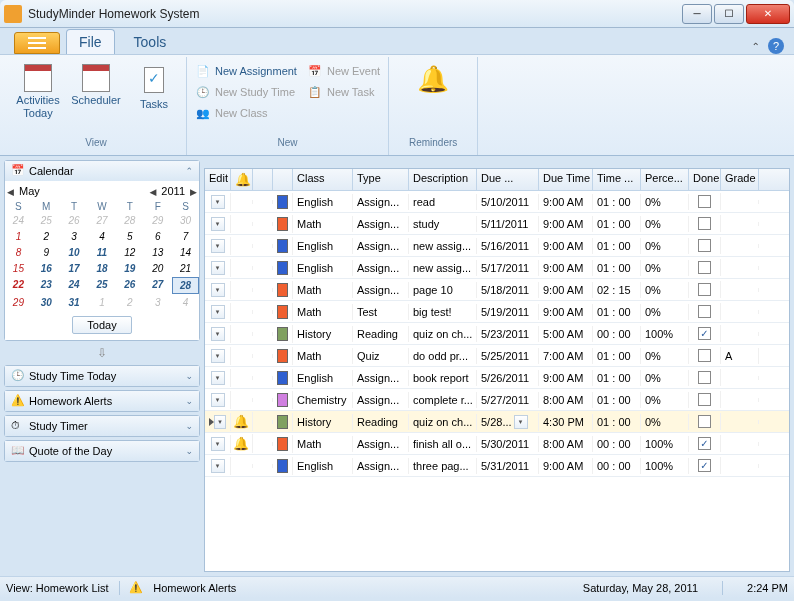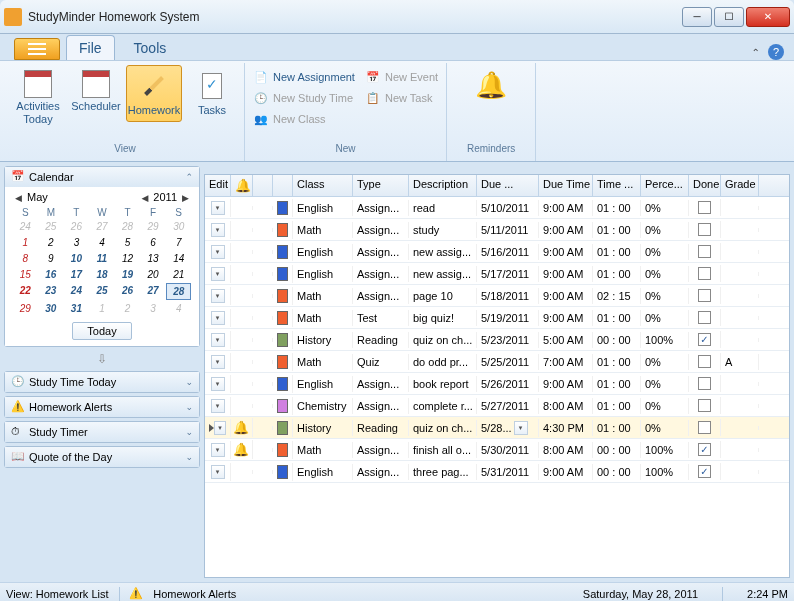--- a/index.html
+++ b/index.html
@@ -1,18 +1,18 @@
 <!DOCTYPE html>
 <html><head>
 <meta charset="utf-8">
 <style>
 * { margin: 0; padding: 0; box-sizing: border-box; font-family: "Segoe UI", Tahoma, sans-serif; }
 body { width: 794px; height: 601px; background: #d6e5f3; overflow: hidden; }
 
-.titlebar { height: 34px; background: linear-gradient(#f0f6fb, #d9e8f5); display: flex; align-items: center; padding: 0 4px; border-bottom: 1px solid #a0b8d0; border-radius: 6px 6px 0 0; }
+.titlebar { height: 28px; background: linear-gradient(#f0f6fb, #d9e8f5); display: flex; align-items: center; padding: 0 4px; border-bottom: 1px solid #a0b8d0; border-radius: 6px 6px 0 0; }
 .titlebar .app-icon { width: 18px; height: 18px; background: #f0a030; border-radius: 2px; margin-right: 6px; }
 .titlebar .title { font-size: 12px; color: #222; flex: 1; }
 .titlebar .win-buttons { display: flex; gap: 2px; }
 .titlebar .wbtn { width: 30px; height: 20px; border: 1px solid #7a94b0; border-radius: 3px; background: linear-gradient(#f5f8fb, #d0dfef); display: flex; align-items: center; justify-content: center; font-size: 10px; cursor: pointer; }
 .titlebar .wbtn.close { width: 44px; background: linear-gradient(#f08070, #d43020); color: #fff; border-color: #a02010; }
 
 .ribbon-tabs { height: 26px; display: flex; align-items: flex-end; padding-left: 14px; gap: 6px; }
 .file-tab { width: 46px; height: 22px; background: linear-gradient(#ffd060, #f0a020); border: 1px solid #c08010; border-radius: 3px 3px 0 0; display: flex; align-items: center; justify-content: center; }
 .file-tab .bars { width: 18px; height: 12px; display: flex; flex-direction: column; justify-content: space-between; }
 .file-tab .bars span { height: 2px; background: #fff; }
@@ -33,21 +33,21 @@
 .rbtn-sm.disabled { color: #a0a0a0; cursor: default; }
 .rbtn-sm .ico-sm { width: 16px; height: 16px; display: flex; align-items: center; justify-content: center; }
 .vstack { display: flex; flex-direction: column; gap: 1px; padding-top: 2px; }
 
 .main { display: flex; height: 420px; }
 .sidebar { width: 204px; padding: 4px; display: flex; flex-direction: column; gap: 3px; }
 .panel { background: #eaf2fb; border: 1px solid #a8c0d8; border-radius: 3px; }
 .panel-hdr { display: flex; align-items: center; padding: 3px 6px; font-size: 11px; background: linear-gradient(#f2f7fc, #dae8f5); cursor: pointer; gap: 4px; }
 .panel-hdr .ico-sm { width: 14px; height: 14px; }
 .panel-hdr .chev { margin-left: auto; font-size: 9px; color: #5a7a9a; }
-.cal-body { padding: 4px 8px; background: #fff; }
+.cal-body { padding: 4px 0; background: #fff; }
 .cal-nav { display: flex; align-items: center; justify-content: space-between; font-size: 11px; margin-bottom: 4px; }
 .cal-nav .navbtn { cursor: pointer; font-size: 9px; color: #444; padding: 0 2px; }
 .cal-grid { display: grid; grid-template-columns: repeat(7, 1fr); font-size: 10px; text-align: center; gap: 1px; }
 .cal-grid .dh { color: #5a7a9a; font-weight: normal; }
 .cal-grid .d { padding: 2px 0; cursor: pointer; font-style: italic; }
 .cal-grid .d.other { color: #bbb; }
 .cal-grid .d.red { color: #c02020; }
 .cal-grid .d.bold { font-weight: bold; color: #2a5b8a; }
 .cal-grid .d.bold.red { color: #c02020; }
 .cal-grid .d.today { border: 1px solid #5a8ac0; background: #e0ecf8; }
@@ -118,26 +118,20 @@
 <div class="ribbon">
   <div class="rgroup">
     <div class="body">
       <div class="rbtn-lg">
           <div class="ico ico-cal" style="width:28px;height:28px"></div>
           <span>Activities Today</span>
         </div>
       <div class="rbtn-lg">
           <div class="ico ico-cal" style="width:28px;height:28px"></div>
           <span>Scheduler</span>
-        </div>
-      <div class="rbtn-lg active">
-          <div class="ico">
-            <div class="ico-pencil"></div>
-          </div>
-          <span>Homework</span>
         </div>
       <div class="rbtn-lg">
           <div class="ico">
             <div class="ico-check"></div>
           </div>
           <span>Tasks</span>
         </div>
     </div>
     <div class="label">View</div>
   </div>
@@ -404,21 +398,21 @@
           <div class="gc w-edit center">
             <span class="dropdown-ind">▾</span>
           </div>
           <div class="gc w-bell center"></div>
           <div class="gc w-ind"></div>
           <div class="gc w-color center">
             <span class="color-box" style="background:#f06030"></span>
           </div>
           <div class="gc w-class">Math</div>
           <div class="gc w-type">Test</div>
-          <div class="gc w-desc">big quiz!</div>
+          <div class="gc w-desc">big test!</div>
           <div class="gc w-due">5/19/2011</div>
           <div class="gc w-time">9:00 AM</div>
           <div class="gc w-est">01 : 00</div>
           <div class="gc w-pct">0%</div>
           <div class="gc w-done center">
             <span class="chk"></span>
           </div>
           <div class="gc w-grade"></div>
         </div>
         <div class="grow">

